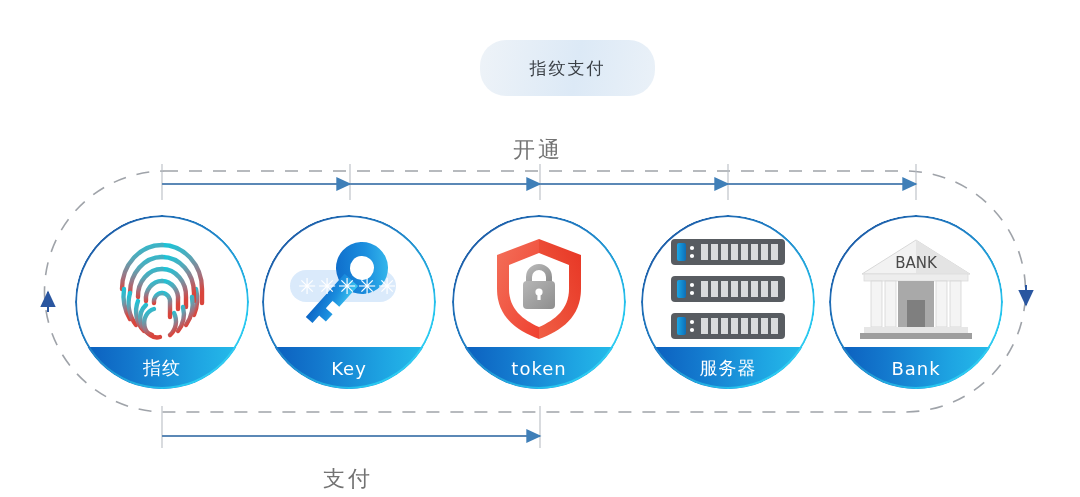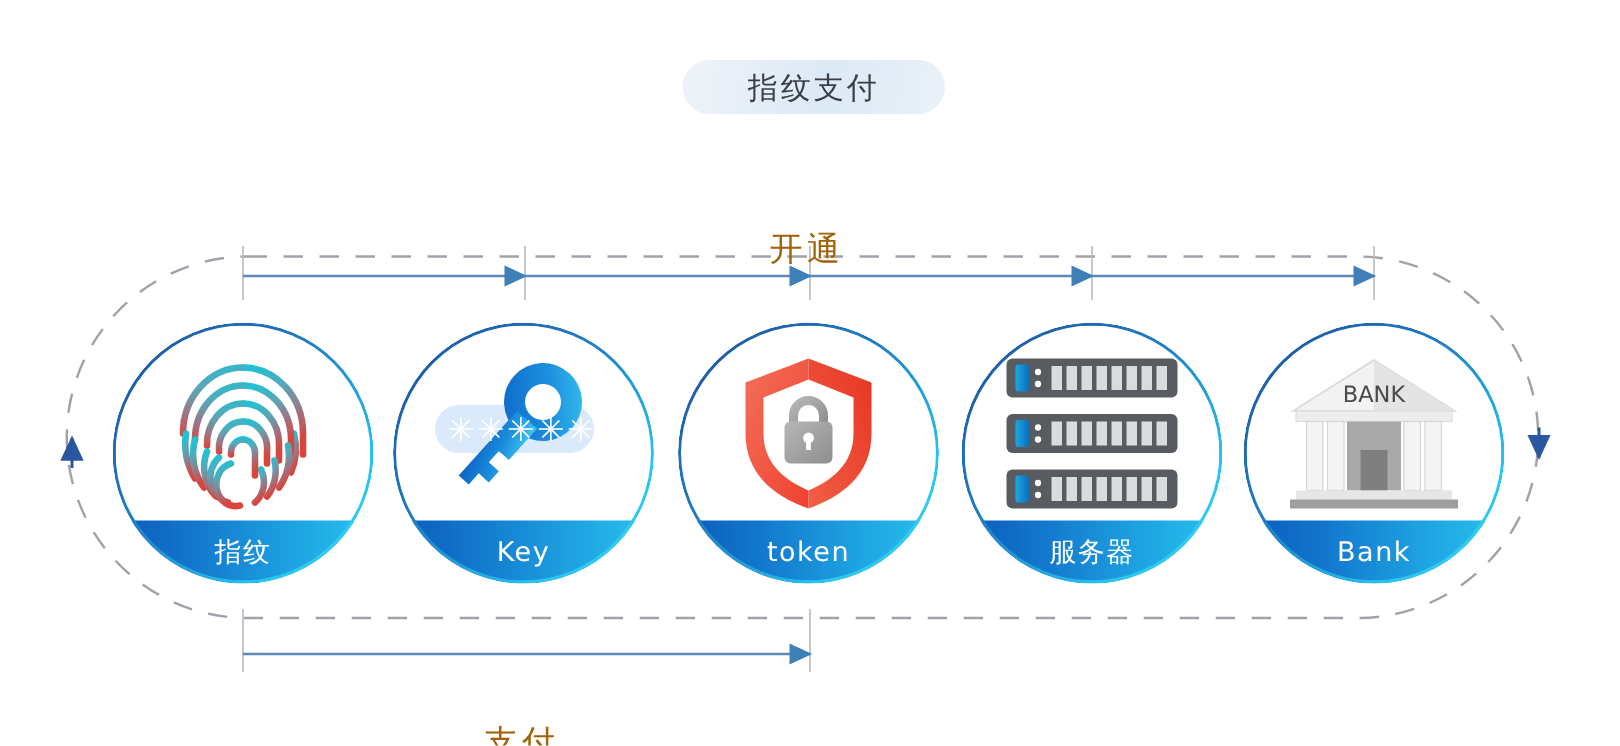--- a/index.html
+++ b/index.html
@@ -22,42 +22,41 @@
   }
   #diagram-svg {
     position: absolute;
     left: 0;
     top: 0;
     width: 1080px;
     height: 497px;
   }
   .title-pill {
     position: absolute;
-    left: 455px;
+    left: 480px;
     top: 40px;
     width: 175px;
-    height: 36px;
+    height: 56px;
     border-radius: 26px;
     background: linear-gradient(100deg, #eef3f8 0%, #dce9f6 55%, #eaf1f8 100%);
     display: flex;
     align-items: center;
     justify-content: center;
     color: #3a3f45;
-    font-size: 20px;
+    font-size: 17px;
     letter-spacing: 2px;
     font-family: "DejaVu Sans", "Liberation Sans", sans-serif;
   }
   .flow-label {
     position: absolute;
-    color: #a16207;
+    color: #737373;
     font-size: 22px;
     letter-spacing: 3px;
     font-family: Liberation Serif, serif;
     white-space: nowrap;
-    margin-top: 16px;
   }
   #label-open { left: 513px; top: 135px; }
   #label-pay  { left: 323px; top: 464px; }
 
   .node {
     position: absolute;
     width: 174px;
     height: 174px;
   }
   .node-circle {

